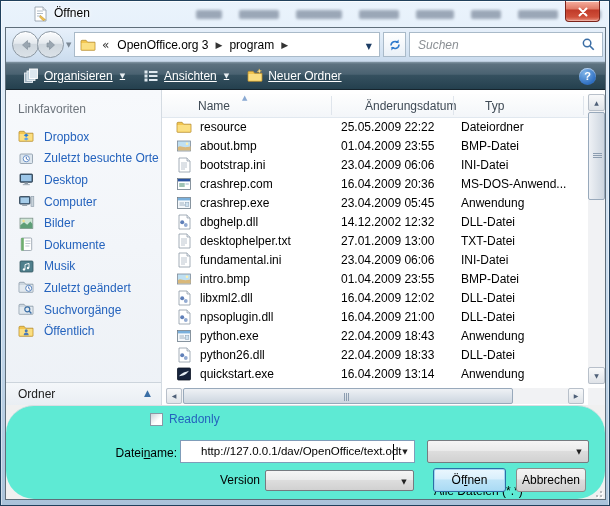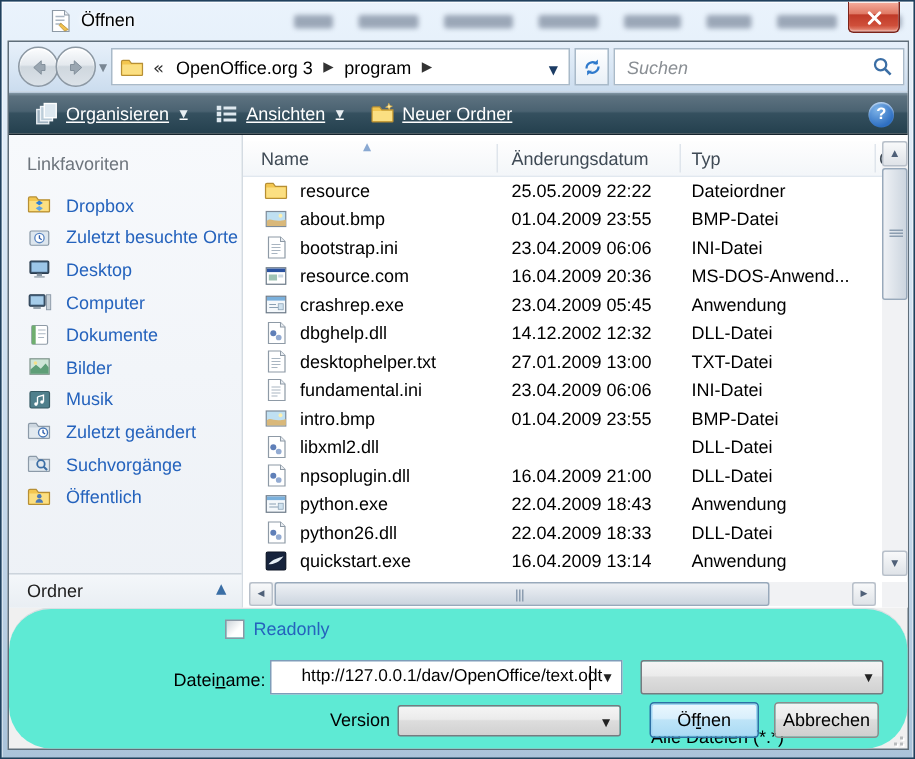--- a/index.html
+++ b/index.html
@@ -74,21 +74,21 @@
   .slabel{font-size:12px;color:#2563bd;white-space:nowrap;}
   .folders-bar{position:absolute;left:0;bottom:0;width:100%;height:23px;border-top:1px solid #ccd4dc;
        background:linear-gradient(180deg,#f4f7fa,#e9eef3);}
   .folders-label{position:absolute;left:12px;top:4px;font-size:12px;color:#1d1d1d;}
   .folders-chevron{position:absolute;right:10px;top:5px;font-size:9px;color:#3a6ea5;font-weight:bold;}
 
   
   .filearea{position:absolute;left:156px;top:0;right:0;height:100%;background:#fff;}
   .header-row{position:absolute;left:0;top:4px;right:17px;height:24px;
        background:linear-gradient(180deg,#fefefe,#f3f6f9);border-bottom:1px solid #e1e8ef;}
-  .hcol{position:absolute;top:5px;font-size:12px;color:#3f4a55;}
+  .hcol{position:absolute;top:5px;font-size:12px;color:#3f4a55;margin-left:24px;}
   .hdiv{position:absolute;top:2px;bottom:2px;width:1px;background:#dfe5ec;}
   .sort-arrow{position:absolute;left:80px;top:0px;font-size:7px;color:#8aa9d2;}
   .rows{position:absolute;left:0;top:28px;right:17px;}
   .row{position:relative;height:19px;}
   .ficon{position:absolute;left:14px;top:1px;width:16px;height:16px;}
   .ficon svg{width:16px;height:16px;}
   .fname{position:absolute;left:38px;top:2px;font-size:12px;color:#000;white-space:nowrap;max-width:128px;overflow:hidden;}
   .fdate{position:absolute;left:179px;top:2px;font-size:12px;color:#000;white-space:nowrap;}
   .ftype{position:absolute;left:299px;top:2px;font-size:12px;color:#000;white-space:nowrap;max-width:122px;overflow:hidden;}
 
@@ -283,33 +283,33 @@
               <span class="sicon"><svg viewBox="0 0 17 17">
                   <rect x="1.5" y="3.5" width="10.5" height="7.6" rx="0.8" fill="#44617c" stroke="#2c4154" stroke-width="0.8"></rect>
                   <rect x="2.5" y="4.5" width="8.5" height="5.6" fill="#a6cdea"></rect>
                   <rect x="13" y="3.5" width="2.8" height="10" fill="#c8d2da" stroke="#8796a5" stroke-width="0.6"></rect>
                   <rect x="4.2" y="11.6" width="5" height="1.4" fill="#98a4ae"></rect>
                 </svg></span>
               <span class="slabel">Computer</span>
             </div>
             <div class="side-item">
               <span class="sicon"><svg viewBox="0 0 17 17">
+                  <rect x="2" y="3.2" width="12.8" height="10.3" fill="#cfe6d8" stroke="#7e938a" stroke-width="0.8"></rect>
+                  <path d="M2.3 10.3 6 7.2l3.2 2.6 3.2-3.4 2 2.6v4.2H2.3z" fill="#5e9e77"></path>
+                  <circle cx="5.6" cy="6" r="1.2" fill="#f5e08a"></circle>
+                </svg></span>
+              <span class="slabel">Bilder</span>
+            </div>
+            <div class="side-item">
+              <span class="sicon"><svg viewBox="0 0 17 17">
                   <rect x="3.2" y="2" width="10.5" height="12.5" rx="1" fill="#fff" stroke="#8e9aa6" stroke-width="0.8"></rect>
                   <rect x="3.2" y="2" width="2.6" height="12.5" fill="#6fae6f"></rect>
                   <path d="M7.4 5h5M7.4 7.5h5M7.4 10h4" stroke="#aab6c2" stroke-width="0.8"></path>
                 </svg></span>
               <span class="slabel">Dokumente</span>
-            </div>
-            <div class="side-item">
-              <span class="sicon"><svg viewBox="0 0 17 17">
-                  <rect x="2" y="3.2" width="12.8" height="10.3" fill="#cfe6d8" stroke="#7e938a" stroke-width="0.8"></rect>
-                  <path d="M2.3 10.3 6 7.2l3.2 2.6 3.2-3.4 2 2.6v4.2H2.3z" fill="#5e9e77"></path>
-                  <circle cx="5.6" cy="6" r="1.2" fill="#f5e08a"></circle>
-                </svg></span>
-              <span class="slabel">Bilder</span>
             </div>
             <div class="side-item">
               <span class="sicon"><svg viewBox="0 0 17 17">
                   <rect x="2" y="3" width="13" height="11" rx="1" fill="#4f7f8c" stroke="#355963" stroke-width="0.8"></rect>
                   <path d="M7 6.6 11 5.4v4.4" stroke="#fff" stroke-width="0.9" fill="none"></path>
                   <path d="M7 6.6v4.6" stroke="#fff" stroke-width="0.9"></path>
                   <circle cx="6" cy="11.4" r="1.2" fill="#fff"></circle>
                   <circle cx="10" cy="10" r="1.2" fill="#fff"></circle>
                 </svg></span>
               <span class="slabel">Musik</span>
@@ -390,21 +390,21 @@
               <span class="fdate">23.04.2009 06:06</span>
               <span class="ftype">INI-Datei</span>
             </div>
             <div class="row">
               <span class="ficon"><svg viewBox="0 0 16 16">
                   <rect x="1.5" y="2.5" width="13" height="11" fill="#fff" stroke="#6c7a88" stroke-width="0.8"></rect>
                   <rect x="2" y="3" width="12" height="2.4" fill="#2a52a0"></rect>
                   <rect x="3.2" y="7" width="5.5" height="4" fill="#9fc3b4"></rect>
                   <rect x="9.5" y="7" width="3.3" height="2" fill="#cdd9e4"></rect>
                 </svg></span>
-              <span class="fname">resource.com</span>
+              <span class="fname">crashrep.com</span>
               <span class="fdate">16.04.2009 20:36</span>
               <span class="ftype">MS-DOS-Anwend...</span>
             </div>
             <div class="row">
               <span class="ficon"><svg viewBox="0 0 16 16">
                   <rect x="1.5" y="2.5" width="13" height="11" fill="#f4f8fb" stroke="#6c7a88" stroke-width="0.8"></rect>
                   <rect x="2" y="3" width="12" height="2.4" fill="#7ab0dc"></rect>
                   <path d="M3.5 8h4.5M3.5 10h6" stroke="#8aa0b4" stroke-width="0.8"></path>
                   <rect x="9.5" y="7.5" width="3.3" height="4" fill="#cfe2ef" stroke="#8aa0b4" stroke-width="0.5"></rect>
                 </svg></span>
@@ -454,20 +454,21 @@
               <span class="ftype">BMP-Datei</span>
             </div>
             <div class="row">
               <span class="ficon"><svg viewBox="0 0 16 16">
                   <path d="M3 1h8l3 3v11H3z" fill="#fff" stroke="#8e9aa6" stroke-width="0.8"></path>
                   <path d="M11 1v3h3" fill="#e9edf2" stroke="#8e9aa6" stroke-width="0.7"></path>
                   <circle cx="6.2" cy="8.2" r="2" fill="#5f7fb8"></circle>
                   <circle cx="9.8" cy="11" r="1.9" fill="#93abd2"></circle>
                 </svg></span>
               <span class="fname">libxml2.dll</span>
+              <span class="fdate">16.04.2009 12:02</span>
               <span class="ftype">DLL-Datei</span>
             </div>
             <div class="row">
               <span class="ficon"><svg viewBox="0 0 16 16">
                   <path d="M3 1h8l3 3v11H3z" fill="#fff" stroke="#8e9aa6" stroke-width="0.8"></path>
                   <path d="M11 1v3h3" fill="#e9edf2" stroke="#8e9aa6" stroke-width="0.7"></path>
                   <circle cx="6.2" cy="8.2" r="2" fill="#5f7fb8"></circle>
                   <circle cx="9.8" cy="11" r="1.9" fill="#93abd2"></circle>
                 </svg></span>
               <span class="fname">npsoplugin.dll</span>

